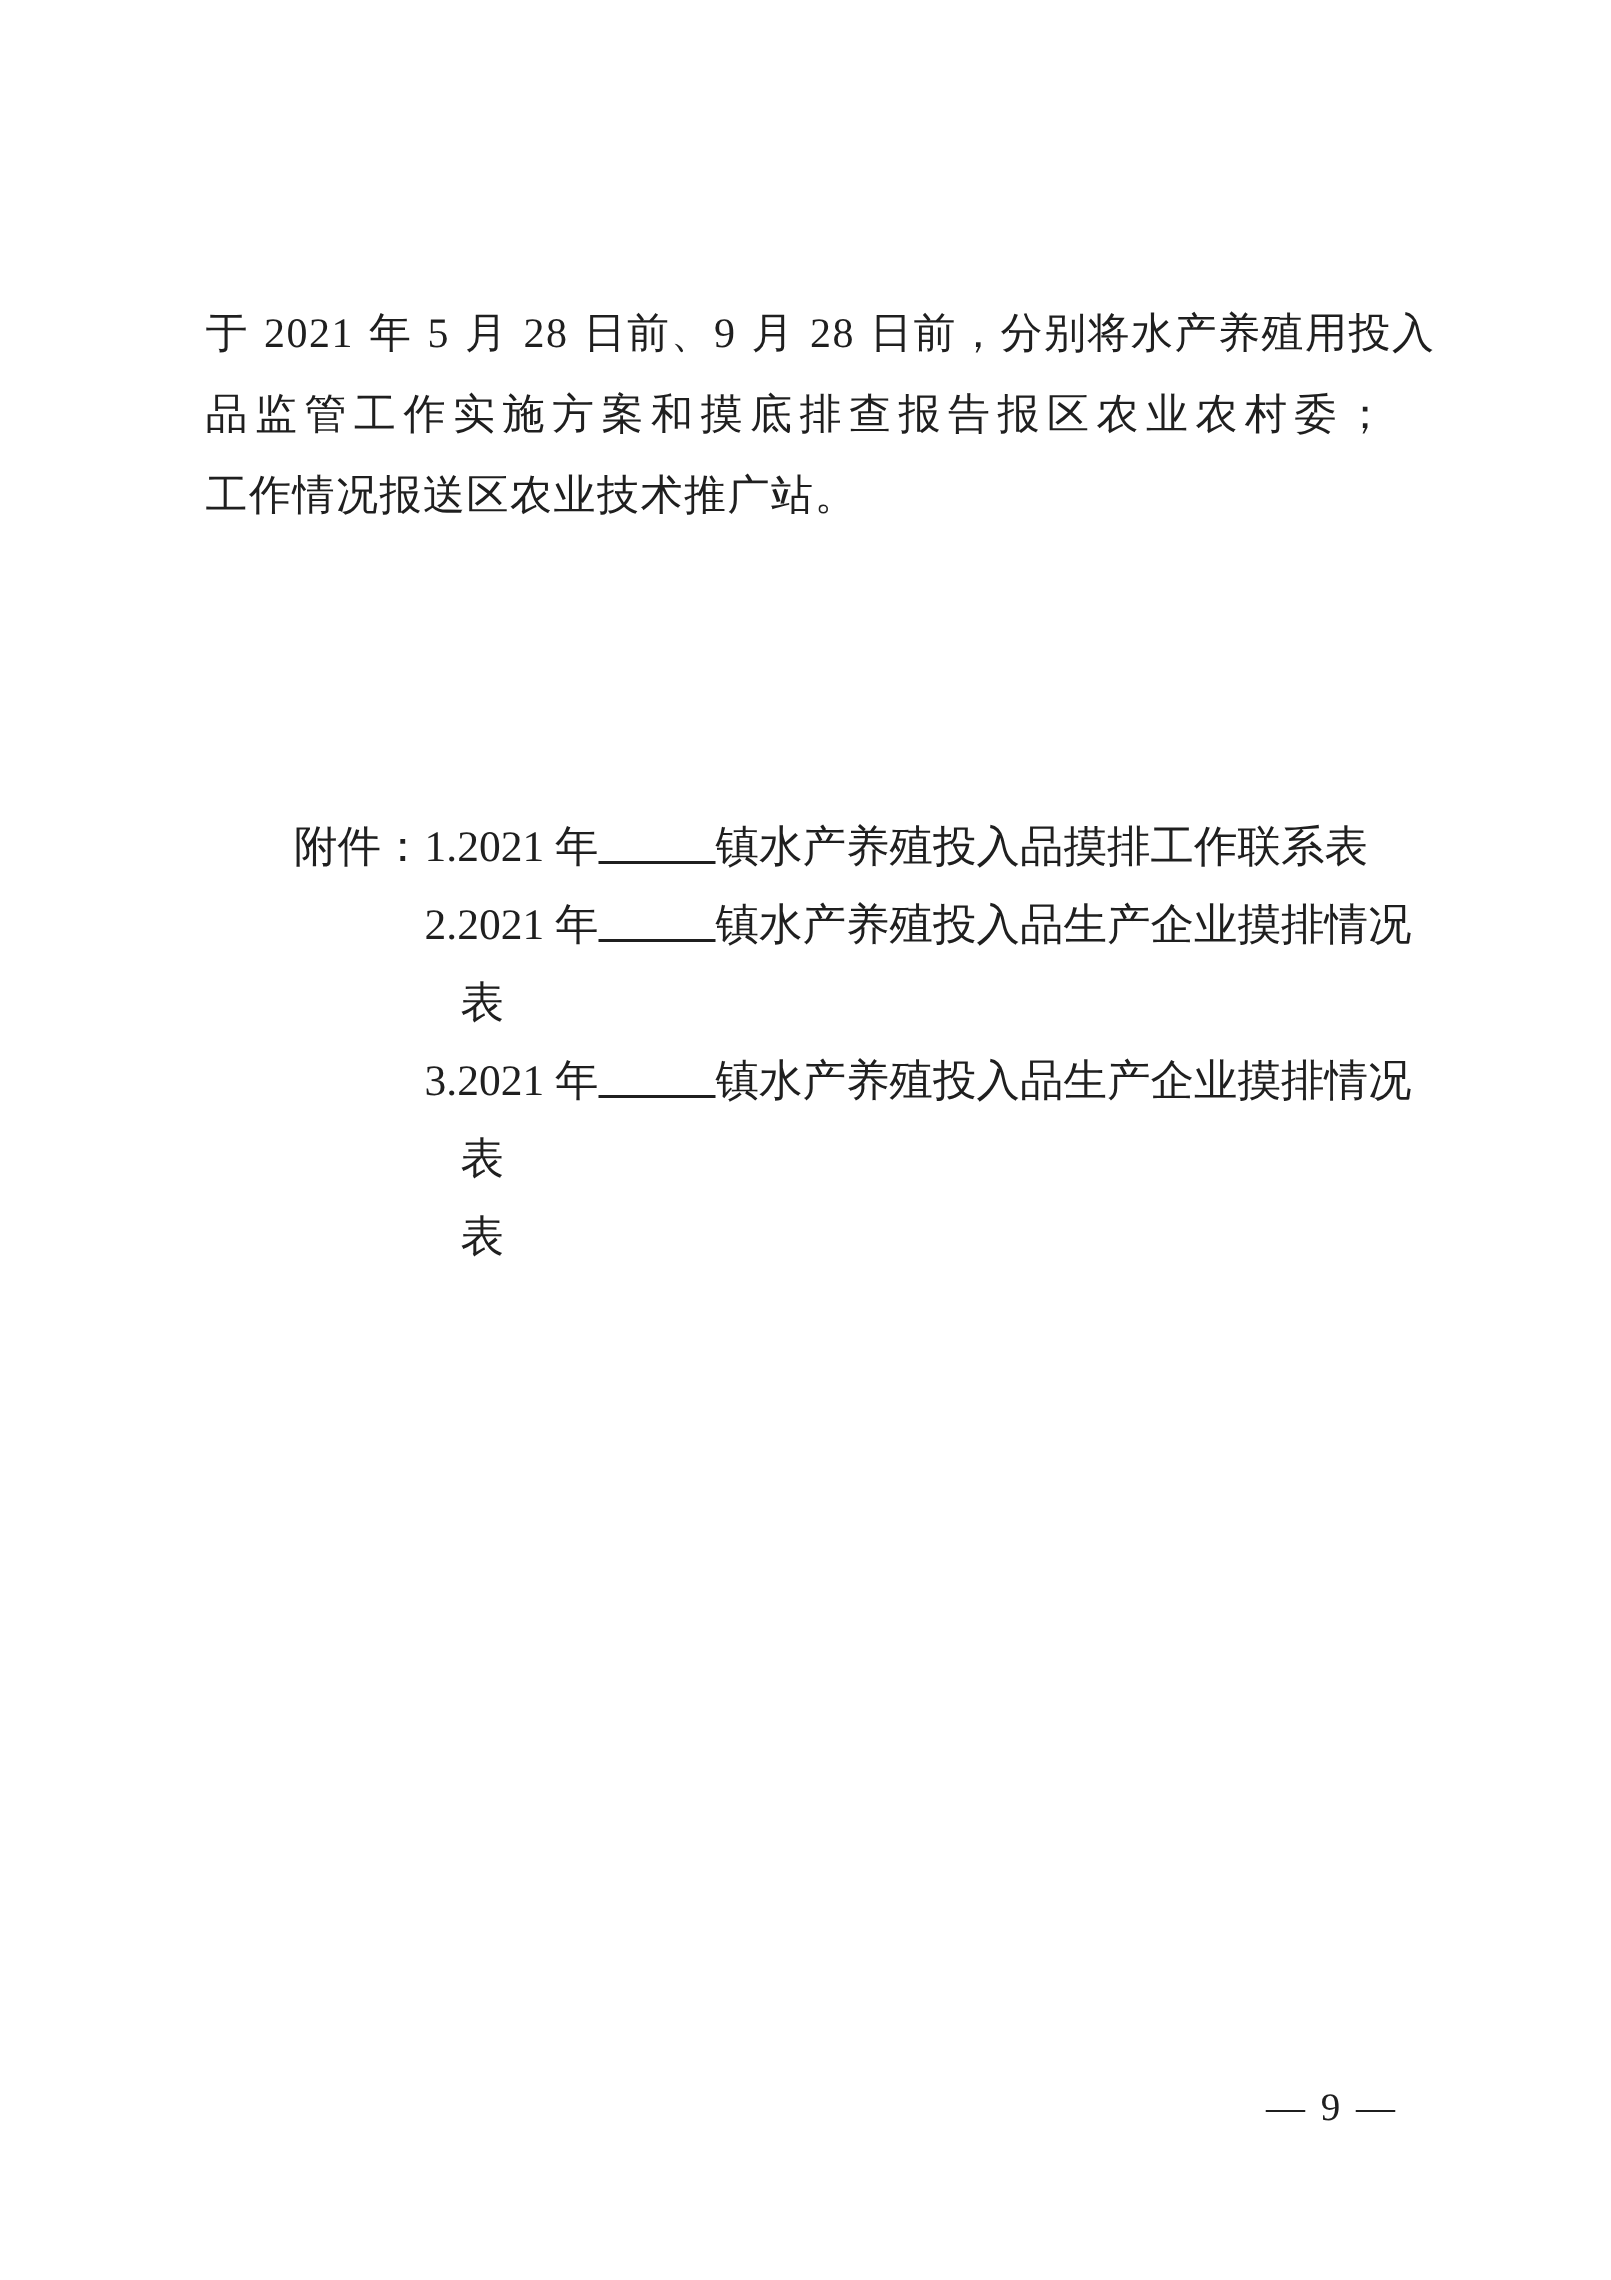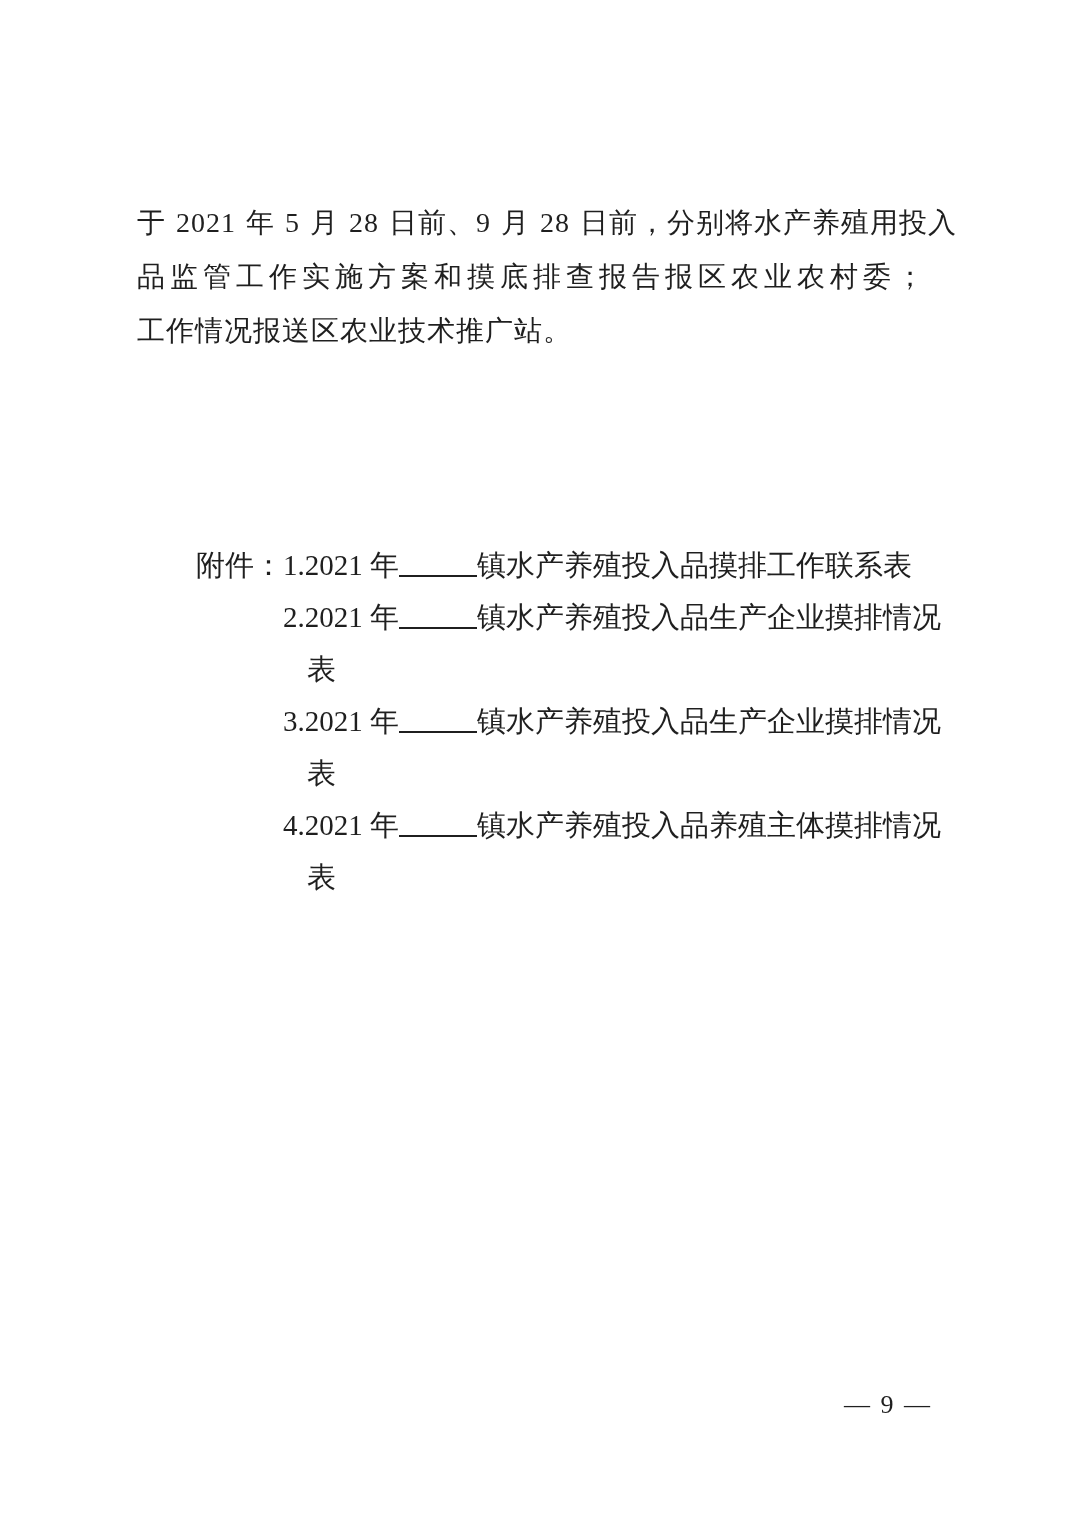--- a/index.html
+++ b/index.html
@@ -77,20 +77,19 @@
   <div class="attachments">
 
     <div class="attach-line"><span>附件：</span><span>1.</span><span>2021 年</span><span class="blank"></span><span>镇水产养殖投入品摸排工作联系表</span></div>
 
     <div class="attach-line indent"><span>2.</span><span>2021 年</span><span class="blank"></span><span>镇水产养殖投入品生产企业摸排情况</span></div>
     <div class="attach-line cont">表</div>
 
     <div class="attach-line indent"><span>3.</span><span>2021 年</span><span class="blank"></span><span>镇水产养殖投入品生产企业摸排情况</span></div>
     <div class="attach-line cont">表</div>
 
-    <div class="attach-line indent"><span>4.</span><span>2021 年</span><span class="blank"></span><span>镇水产养殖投入品养殖主体摸排情况</span></div>
     <div class="attach-line cont">表</div>
 
   </div>
 
   <div class="page-number">— 9 —</div>
 
 </div>
 
 </body></html>

